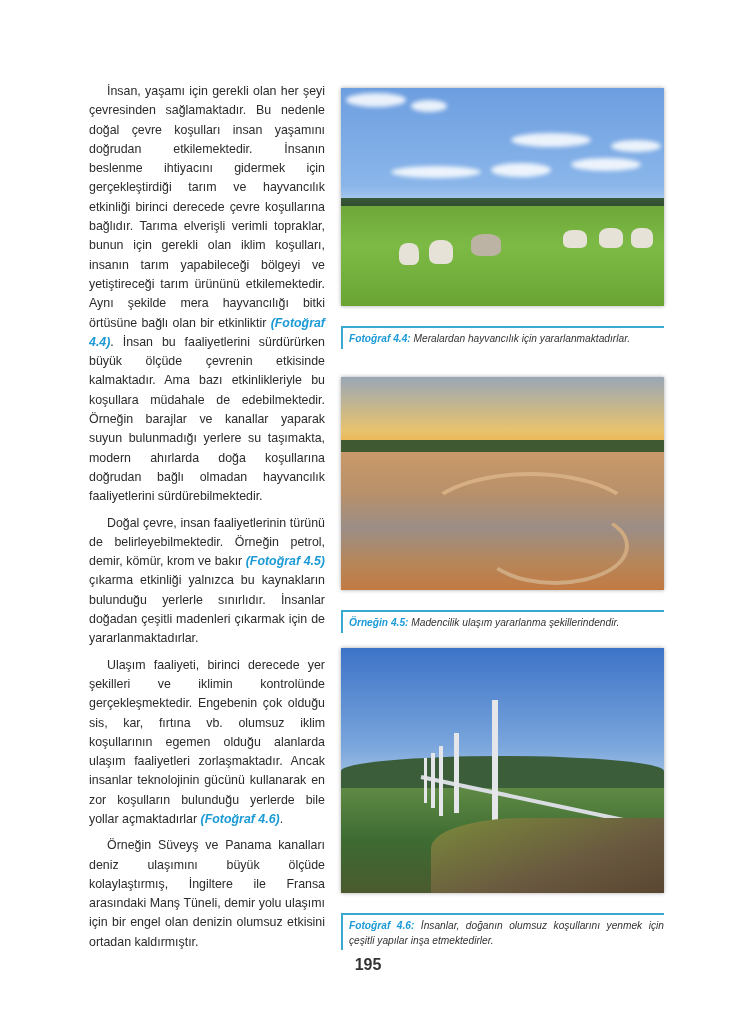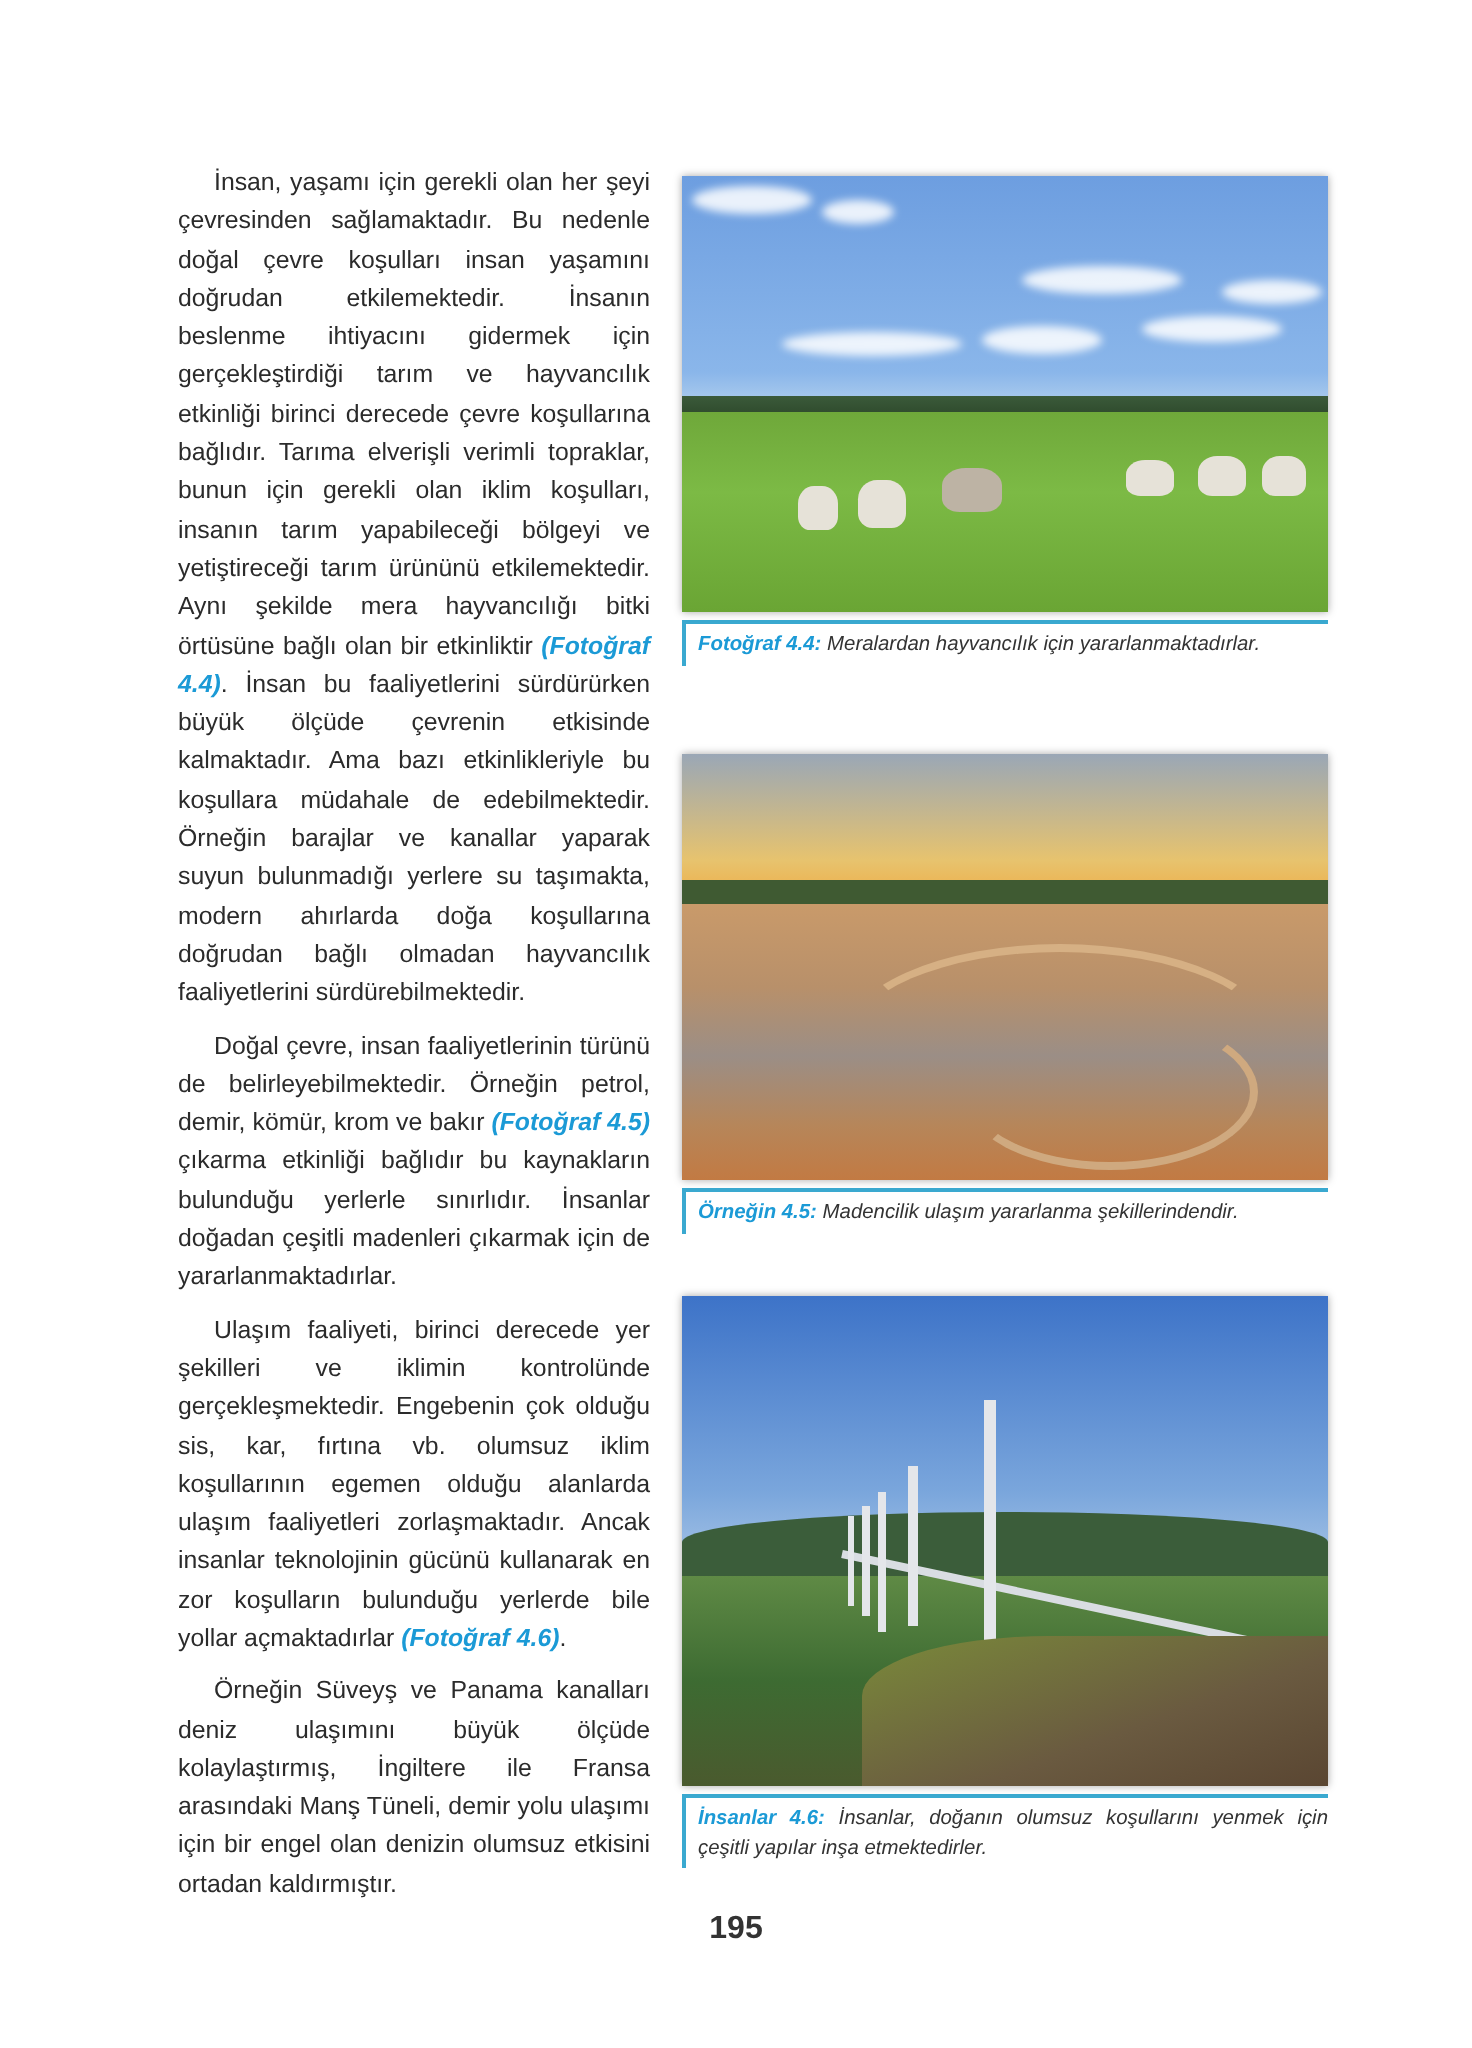--- a/index.html
+++ b/index.html
@@ -12,21 +12,21 @@
       font-size: 12.4px; line-height: 19.3px; text-align: justify; hyphens: manual;
     }
     .text-col p { margin: 0 0 7px 0; text-indent: 18px; }
     .ref { color: #1b9ad6; font-weight: bold; font-style: italic; }
     .figure { position: absolute; left: 341px; width: 323px; }
     .photo {
       width: 323px; position: relative; overflow: hidden;
       box-shadow: 0 0 4px rgba(0,0,0,0.35);
     }
     .caption {
-      margin-top: 4px; border-left: 2px solid #3aa9d0; border-top: 2px solid #3aa9d0;
+      margin-top: 20px; border-left: 2px solid #3aa9d0; border-top: 2px solid #3aa9d0;
       padding: 4px 0 2px 6px; font-size: 10.2px; line-height: 14.5px; font-style: italic; color: #333;
       text-align: justify;
     }
     .caption .lbl { color: #1b9ad6; font-weight: bold; }
     .page-num {
       position: absolute; left: 0; width: 736px; top: 956px; text-align: center;
       font-size: 16px; font-weight: bold; color: #333;
     }
     
     #p44 { height: 218px; background: linear-gradient(#6d9ee0 0%, #8ab6ea 45%, #b9d4ee 55%, #cfe0ee 57%); }
@@ -45,21 +45,21 @@
     #p46 .valley { position: absolute; left: 0; right: 0; top: 140px; bottom: 0; background: linear-gradient(#5f8a45, #3d6b32 50%, #4a5a2e); }
     #p46 .fg { position: absolute; left: 90px; right: 0; top: 170px; bottom: 0; background: linear-gradient(160deg, #7a8a3a, #6a5a40 60%, #5a4632); border-radius: 40% 0 0 0; }
     #p46 .deck { position: absolute; left: 80px; top: 127px; width: 250px; height: 4px; background: #d9dde2; transform: rotate(12deg); transform-origin: left center; }
     #p46 .pylon { position: absolute; width: 6px; background: #e4e6ea; }
   </style>
 </head>
 <body>
 
 <div class="text-col">
   <p><span>İnsan, yaşamı için gerekli olan her şeyi çevresinden sağlamaktadır. Bu nedenle doğal çevre koşulları insan yaşamını doğrudan etkilemektedir. İnsanın beslenme ihtiyacını gidermek için gerçekleştirdiği tarım ve hayvancılık etkinliği birinci derecede çevre koşullarına bağlıdır. Tarıma elverişli verimli topraklar, bunun için gerekli olan iklim koşulları, insanın tarım yapabileceği bölgeyi ve yetiştireceği tarım ürününü etkilemektedir. Aynı şekilde mera hayvancılığı bitki örtüsüne bağlı olan bir etkinliktir </span><span class="ref">(Fotoğraf 4.4)</span><span>. İnsan bu faaliyetlerini sürdürürken büyük ölçüde çevrenin etkisinde kalmaktadır. Ama bazı etkinlikleriyle bu koşullara müdahale de edebilmektedir. Örneğin barajlar ve kanallar yaparak suyun bulunmadığı yerlere su taşımakta, modern ahırlarda doğa koşullarına doğrudan bağlı olmadan hayvancılık faaliyetlerini sürdürebilmektedir.</span></p>
-  <p><span>Doğal çevre, insan faaliyetlerinin türünü de belirleyebilmektedir. Örneğin petrol, demir, kömür, krom ve bakır </span><span class="ref">(Fotoğraf 4.5)</span><span> çıkarma etkinliği bağlıdır bu kaynakların bulunduğu yerlerle sınırlıdır. İnsanlar doğadan çeşitli madenleri çıkarmak için de yararlanmaktadırlar.</span></p>
+  <p><span>Doğal çevre, insan faaliyetlerinin türünü de belirleyebilmektedir. Örneğin petrol, demir, kömür, krom ve bakır </span><span class="ref">(Fotoğraf 4.5)</span><span> çıkarma etkinliği yalnızca bu kaynakların bulunduğu yerlerle sınırlıdır. İnsanlar doğadan çeşitli madenleri çıkarmak için de yararlanmaktadırlar.</span></p>
   <p><span>Ulaşım faaliyeti, birinci derecede yer şekilleri ve iklimin kontrolünde gerçekleşmektedir. Engebenin çok olduğu sis, kar, fırtına vb. olumsuz iklim koşullarının egemen olduğu alanlarda ulaşım faaliyetleri zorlaşmaktadır. Ancak insanlar teknolojinin gücünü kullanarak en zor koşulların bulunduğu yerlerde bile yollar açmaktadırlar </span><span class="ref">(Fotoğraf 4.6)</span><span>.</span></p>
   <p><span>Örneğin Süveyş ve Panama kanalları deniz ulaşımını büyük ölçüde kolaylaştırmış, İngiltere ile Fransa arasındaki Manş Tüneli, demir yolu ulaşımı için bir engel olan denizin olumsuz etkisini ortadan kaldırmıştır.</span></p>
 </div>
 
 <div class="figure" style="top:88px;">
   <div class="photo" id="p44">
     <div class="cloud" style="left:5px;top:5px;width:60px;height:14px;"></div>
     <div class="cloud" style="left:70px;top:12px;width:36px;height:12px;"></div>
     <div class="cloud" style="left:170px;top:45px;width:80px;height:14px;"></div>
     <div class="cloud" style="left:270px;top:52px;width:50px;height:12px;"></div>
@@ -100,18 +100,18 @@
     <div class="valley"></div>
     <div class="deck"></div>
     <div class="pylon" style="left:151px;top:52px;height:120px;"></div>
     <div class="pylon" style="left:113px;top:85px;height:80px;width:5px;"></div>
     <div class="pylon" style="left:98px;top:98px;height:70px;width:4px;"></div>
     <div class="pylon" style="left:90px;top:105px;height:55px;width:4px;"></div>
     <div class="pylon" style="left:83px;top:110px;height:45px;width:3px;"></div>
     <div class="fg"></div>
   </div>
   <div class="caption">
-    <span class="lbl">İnsanlar 4.6:</span>
+    <span class="lbl">Fotoğraf 4.6:</span>
     <span>İnsanlar, doğanın olumsuz koşullarını yenmek için çeşitli yapılar inşa etmektedirler.</span>
   </div>
 </div>
 
 <div class="page-num">195</div>
 
 </body></html>

